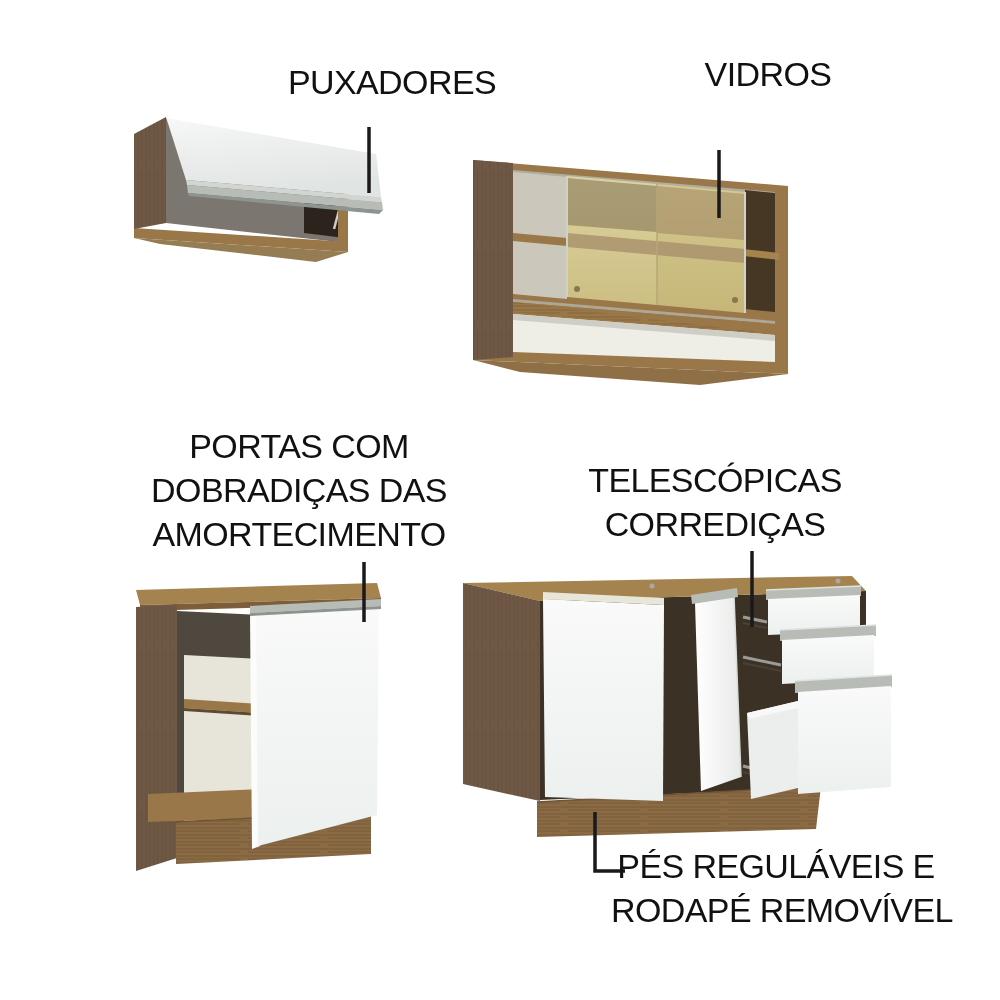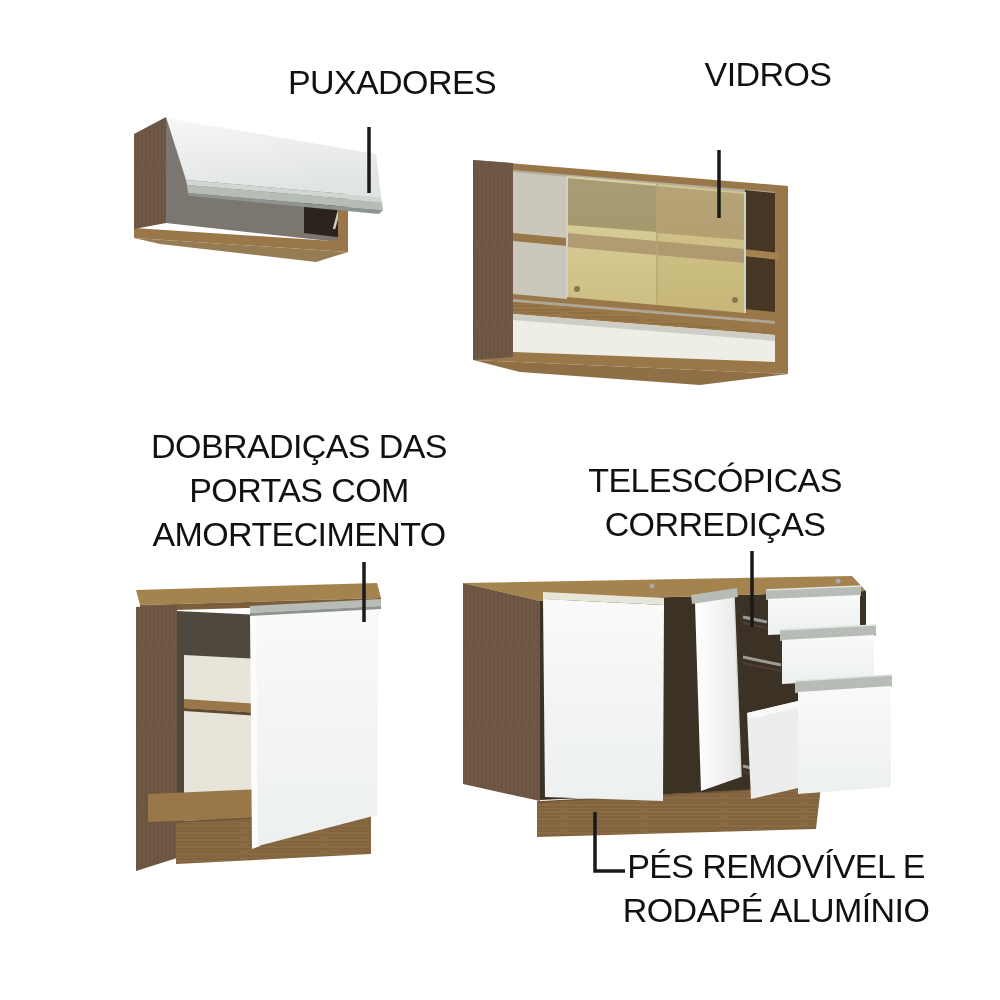--- a/index.html
+++ b/index.html
@@ -190,28 +190,28 @@
 
   <div class="label" style="left:232px;top:28px;width:320px;margin-top:32px;">
     <div>PUXADORES</div>
   </div>
 
   <div class="label" style="left:618px;top:52px;width:300px;">
     <div>VIDROS</div>
   </div>
 
   <div class="label" style="left:124px;top:424px;width:350px;">
+    <div>PORTAS COM</div>
     <div>DOBRADIÇAS DAS</div>
-    <div>PORTAS COM</div>
     <div>AMORTECIMENTO</div>
   </div>
 
   <div class="label" style="left:565px;top:458px;width:300px;">
     <div>TELESCÓPICAS</div>
     <div>CORREDIÇAS</div>
   </div>
 
   <div class="label" style="left:611px;top:844px;width:330px;">
-    <div>PÉS REMOVÍVEL E</div>
-    <div>RODAPÉ ALUMÍNIO</div>
+    <div>PÉS REGULÁVEIS E</div>
+    <div>RODAPÉ REMOVÍVEL</div>
   </div>
 
 </div>
 
 </body></html>

